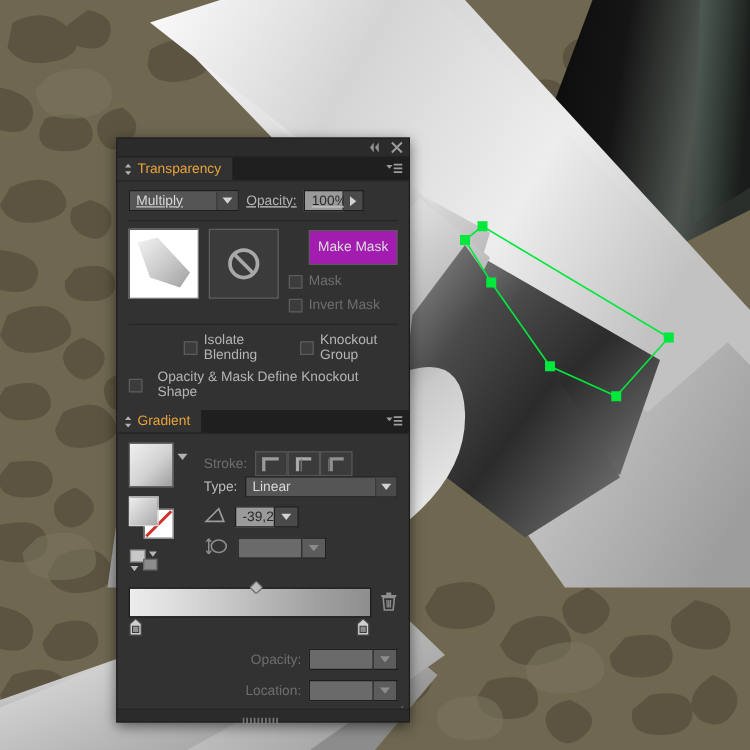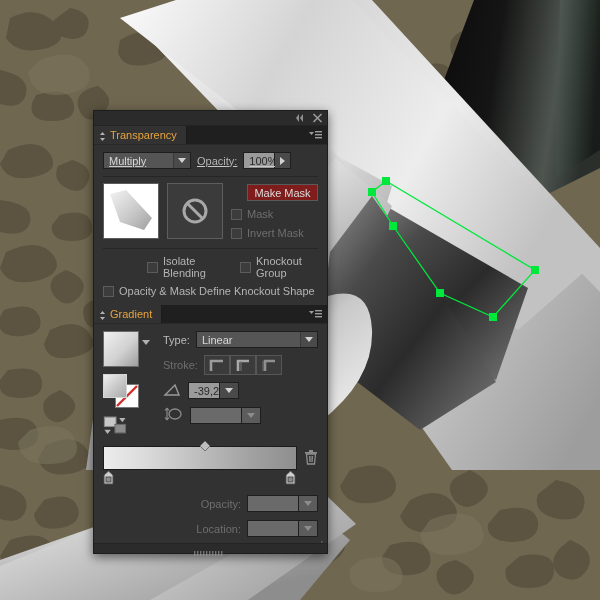--- a/index.html
+++ b/index.html
@@ -94,21 +94,21 @@
   .sep{height:1px;background:#262626;margin:7px 0 6px 0;}
 
   
   .thumbwrap{display:flex;align-items:flex-start;gap:8px;}
   .thumb{
     width:56px;height:56px;border:1px solid #5e5e5e;background:#fff;box-sizing:border-box;overflow:hidden;
   }
   .thumb.mask{background:#3b3b3b;display:flex;align-items:center;justify-content:center;}
 
   .btn{
-    height:17px;background:#7f1d1d;
+    height:28px;background:#a21caf;
     border:1px solid #5a5a5a;
     color:#dcdcdc;font-size:11px;
     display:flex;align-items:center;justify-content:center;
     box-sizing:border-box;cursor:pointer;margin-left:16px;
   }
 
   .chk{
     width:11px;height:11px;background:#3c3c3c;border:1px solid #5c5c5c;
     box-sizing:border-box;display:inline-block;flex:none;
   }
@@ -406,21 +406,21 @@
         <div class="chkrow">
           <span class="chk"></span>
           <span class="lbl">Isolate Blending</span>
         </div>
         <div class="chkrow">
           <span class="chk"></span>
           <span class="lbl">Knockout Group</span>
         </div>
       </div>
 
-      <div class="chkrow" style="margin-top:6px;">
+      <div class="chkrow" style="margin-top:6px;gap:12px;">
         <span class="chk"></span>
         <span class="lbl">Opacity &amp; Mask Define Knockout Shape</span>
       </div>
     </div>
 
     <div class="tabstrip">
       <div class="tab">
         <span class="updown">
           <svg viewBox="0 0 7 9" width="7" height="9">
             <path d="M3.5 0 L6 3 L1 3 Z" fill="#c9c9c9"></path>
@@ -468,30 +468,20 @@
             <svg viewBox="0 0 24 18" width="26" height="19">
               <rect x="1" y="1" width="11" height="9" fill="#c8c8c8" stroke="#8a8a8a"></rect>
               <path d="M15 2 L21 2 L18 6 Z" fill="#b4b4b4"></path>
               <rect x="11" y="8" width="10" height="8" fill="#8c8c8c" stroke="#6a6a6a"></rect>
               <path d="M4 17 L1 13 L7 13 Z" fill="#b4b4b4"></path>
             </svg>
           </div>
         </div>
 
         <div style="flex:1;">
-          <div class="row" style="gap:6px;">
-            <span class="lbl" style="color:#bcbcbc;">Type:</span>
-            <div class="combo" style="flex:1;">
-              <span class="cval">Linear</span>
-              <span class="carrow">
-                  <i class="tri-d"></i>
-                </span>
-            </div>
-          </div>
-
           <div class="row" style="gap:6px;margin-top:7px;">
             <span class="lbl dim">Stroke:</span>
             <div style="display:flex;">
               <div class="strokebtn">
                 <svg viewBox="0 0 16 13" width="16" height="13">
                     <path d="M2 12 L2 2 L14 2" stroke="#9b9b9b" stroke-width="2.6" fill="none"></path>
                   </svg>
               </div>
               <div class="strokebtn">
                 <svg viewBox="0 0 16 13" width="16" height="13">
@@ -501,20 +491,30 @@
               </div>
               <div class="strokebtn">
                 <svg viewBox="0 0 16 13" width="16" height="13">
                     <path d="M4 12 L4 2 L14 2" stroke="#8f8f8f" stroke-width="2.6" fill="none"></path>
                     <path d="M2 2 L2 12" stroke="#707070" stroke-width="1"></path>
                   </svg>
               </div>
             </div>
           </div>
 
+          <div class="row" style="gap:6px;">
+            <span class="lbl" style="color:#bcbcbc;">Type:</span>
+            <div class="combo" style="flex:1;">
+              <span class="cval">Linear</span>
+              <span class="carrow">
+                  <i class="tri-d"></i>
+                </span>
+            </div>
+          </div>
+
           <div class="row" style="gap:7px;margin-top:7px;">
             <span>
               <svg viewBox="0 0 18 14" width="18" height="14">
                 <path d="M16 12 L2 12 L12 2 Z" fill="none" stroke="#9a9a9a" stroke-width="1.4"></path>
               </svg>
             </span>
             <div class="row">
               <div class="field" style="width:32px;">-39,2°</div>
               <div class="spin" style="width:19px;">
                   <i class="tri-d"></i>

